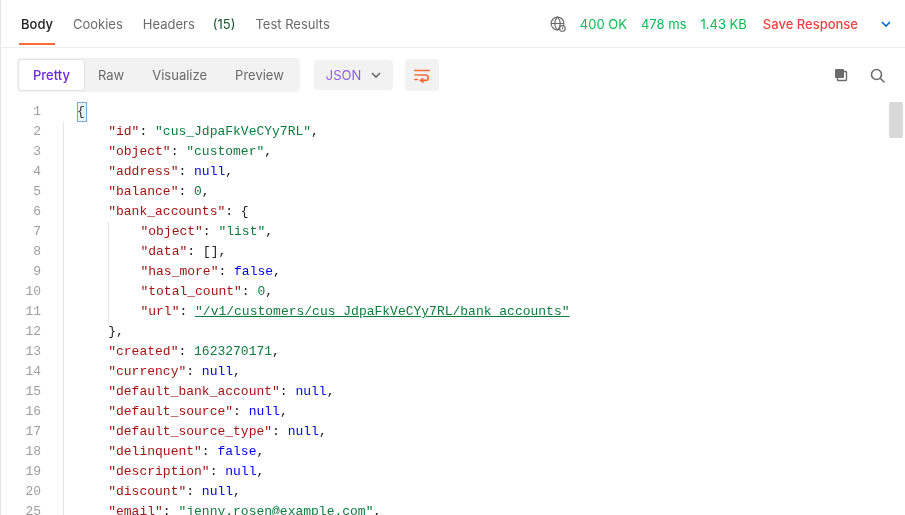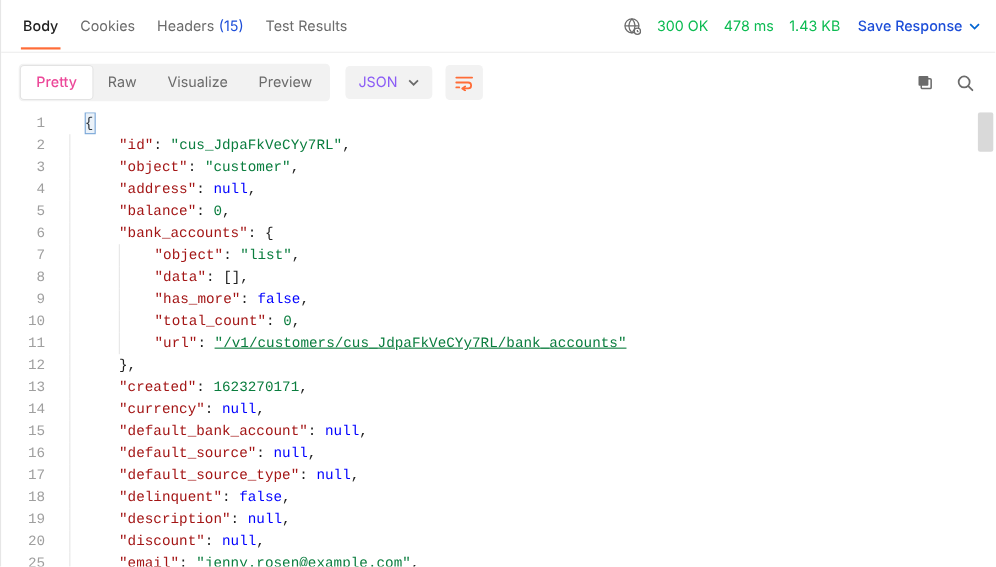--- a/index.html
+++ b/index.html
@@ -38,36 +38,36 @@
   }
   .tab.active::after {
     content: "";
     position: absolute;
     left: 8px;
     right: 8px;
     bottom: -1px;
     height: 2px;
     background: #ff6c37;
   }
-  .tab .count { color: #1d4ed8; margin-left: 4px; }
+  .tab .count { color: #14532d; margin-left: 18px; }
   .top-spacer { flex: 1; }
   .status-block {
     display: flex;
     align-items: center;
     gap: 14px;
     color: #6b6b6b;
   }
   .status-block .globe { color: #6b6b6b; display:flex; align-items:center;}
   .status-ok { color: #0cbb52; }
   .save-resp {
-    color: #1d4ed8;
+    color: #ef4444;
     margin-left: 16px;
     display: flex;
     align-items: center;
-    gap: 6px;
+    gap: 23px;
     cursor: pointer;
     font-weight: 500;
   }
   .chev { font-size: 11px; color:#0265d2; }
   .toolbar {
     display: flex;
     align-items: center;
     padding: 10px 14px 10px 16px;
     gap: 8px;
   }
@@ -79,21 +79,21 @@
   }
   .seg-btn {
     padding: 7px 14px;
     color: #6b6b6b;
     border-radius: 3px;
     cursor: pointer;
     font-size: 13px;
   }
   .seg-btn.active {
     background: #ffffff;
-    color: #ec4899;
+    color: #6d28d9;
     box-shadow: 0 0 0 1px rgba(0,0,0,0.06);
     font-weight: 500;
   }
   .dropdown {
     display: inline-flex;
     align-items: center;
     gap: 10px;
     background: #f2f2f2;
     border-radius: 4px;
     padding: 7px 12px;
@@ -209,21 +209,21 @@
   <div class="status-block">
     <span class="globe">
       <svg width="17" height="17" viewBox="0 0 24 24" fill="none" stroke="#6b6b6b" stroke-width="1.6">
         <circle cx="12" cy="12" r="9"></circle>
         <path d="M3 12h18"></path>
         <path d="M12 3c2.5 2.5 4 5.5 4 9s-1.5 6.5-4 9c-2.5-2.5-4-5.5-4-9s1.5-6.5 4-9z"></path>
         <circle cx="19" cy="19" r="4" fill="#fff" stroke="#6b6b6b"></circle>
         <path d="M19 17.2v1.8l1.3 1" stroke="#6b6b6b"></path>
       </svg>
     </span>
-    <span class="status-ok">300 OK</span>
+    <span class="status-ok">400 OK</span>
     <span class="status-ok">478 ms</span>
     <span class="status-ok">1.43 KB</span>
   </div>
 
   <div class="save-resp">
     <span>Save Response</span>
     <span class="chev">
       <svg width="10" height="10" viewBox="0 0 10 10">
           <path d="M1 3l4 4 4-4" fill="none" stroke="#0265d2" stroke-width="1.6"></path>
         </svg>

